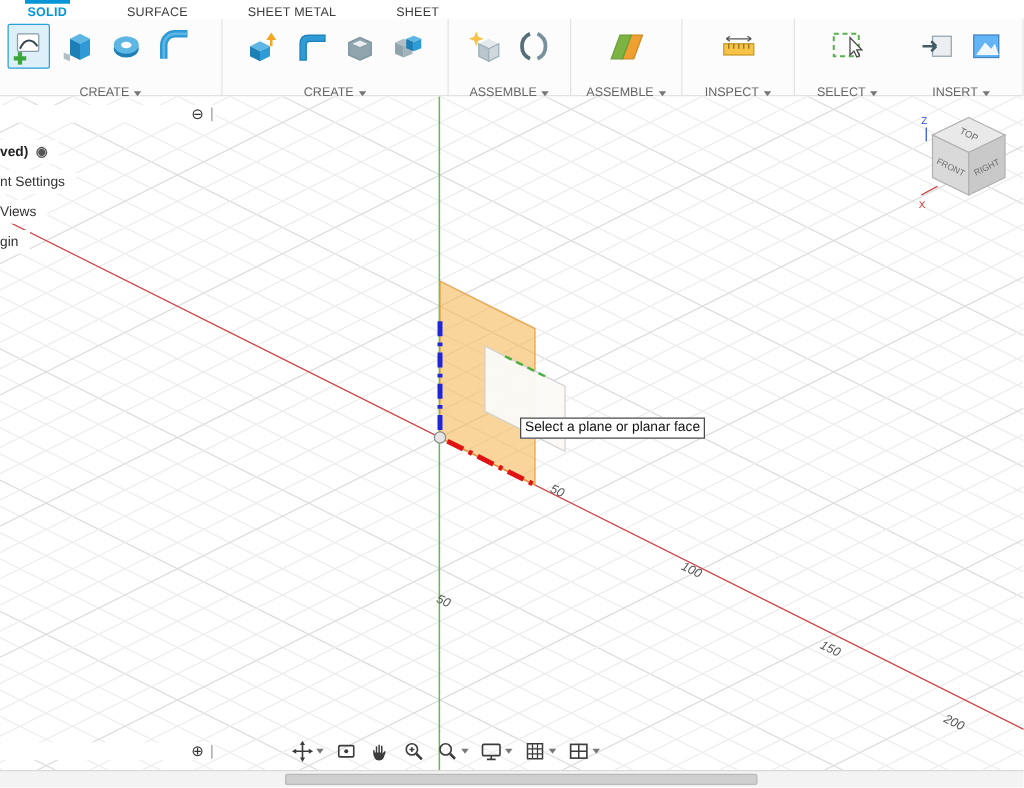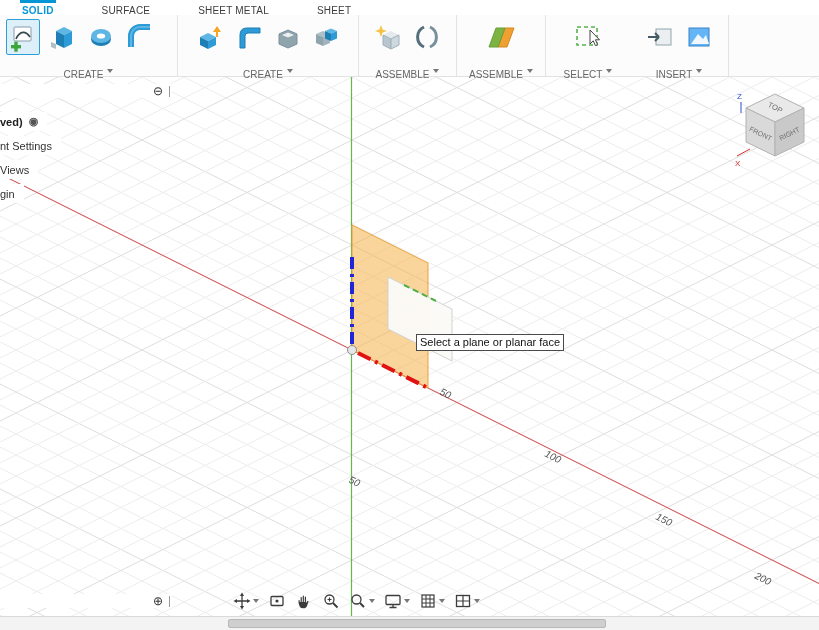--- a/index.html
+++ b/index.html
@@ -16,21 +16,21 @@
   
   .toolbar { position:absolute; left:0; top:15px; width:819px; height:62px;
     background:#fcfcfc; border-bottom:1px solid #e2e2e2; display:flex; z-index:30; }
   .tb-group { display:flex; flex-direction:column; justify-content:space-between;
     border-right:1px solid #e3e3e3; padding-top:4px; }
   .tb-icons { display:flex; align-items:center; gap:5px; height:40px; padding:0 6px; }
   .tb-icons.center { justify-content:center; }
   .tool-btn { width:34px; height:36px; display:flex; align-items:center; justify-content:center;
     border-radius:2px; border:1px solid transparent; }
   .tool-btn.selected { border:1px solid #2a9fd8; background:#ddf0fa; }
-  .tb-label { display:flex; align-items:flex-start; justify-content:center; gap:4px;
+  .tb-label { display:flex; align-items:center; justify-content:center; gap:4px;
     font-size:10px; color:#666; padding:2px 0 5px;margin-top:12px; }
   .caret { width:0; height:0; border-left:3.5px solid transparent;
     border-right:3.5px solid transparent; border-top:4px solid #777; }
 
   
   .canvas-wrap { position:absolute; left:0; top:77px; width:819px; height:540px; background:#fff; }
   #canvas-svg { position:absolute; left:0; top:0; }
   .tooltip { position:absolute; left:416px; top:334px; background:#fff; border:1px solid #4a4a4a;
     font-size:11px; color:#111; padding:0 3px; line-height:15px; white-space:nowrap; z-index:20; }
   .grid-label { position:absolute; font-size:10px; font-style:italic; color:#555;
@@ -183,20 +183,35 @@
           <polygon points="3,25 10,6 19,6 12,25" fill="#7cb342" stroke="#689f38"></polygon>
         </svg>
       </span>
     </div>
     <div class="tb-label">
       <span>ASSEMBLE</span>
       <span class="caret"></span>
     </div>
   </div>
 
+  <div class="tb-group" style="width:90px">
+    <div class="tb-icons center">
+      <span class="tool-btn">
+        <svg width="30" height="30" viewBox="0 0 30 30">
+          <path d="M5 9 h20 M5 9 l3 -2 M5 9 l3 2 M25 9 l-3 -2 M25 9 l-3 2" stroke="#555" fill="none"></path>
+          <rect x="3" y="13" width="24" height="9" fill="#f6c344" stroke="#c79a2a"></rect>
+          <path d="M7 13 v4 M11 13 v4 M15 13 v4 M19 13 v4 M23 13 v4" stroke="#8a6d1f"></path>
+        </svg>
+      </span>
+    </div>
+    <div class="tb-label">
+      <span>INSPECT</span>
+      <span class="caret"></span>
+    </div>
+  </div>
 
   <div class="tb-group" style="width:84px; border-right:none">
     <div class="tb-icons center">
       <span class="tool-btn">
         <svg width="30" height="30" viewBox="0 0 30 30">
           <rect x="4" y="5" width="20" height="18" fill="none" stroke="#56b14c" stroke-width="1.6" stroke-dasharray="4 3"></rect>
           <path d="M17 8 L17 22 L20.2 18.8 L22.4 23.6 L24.6 22.6 L22.4 17.8 L26.5 17.8 Z" fill="#fff" stroke="#444"></path>
         </svg>
       </span>
     </div>

